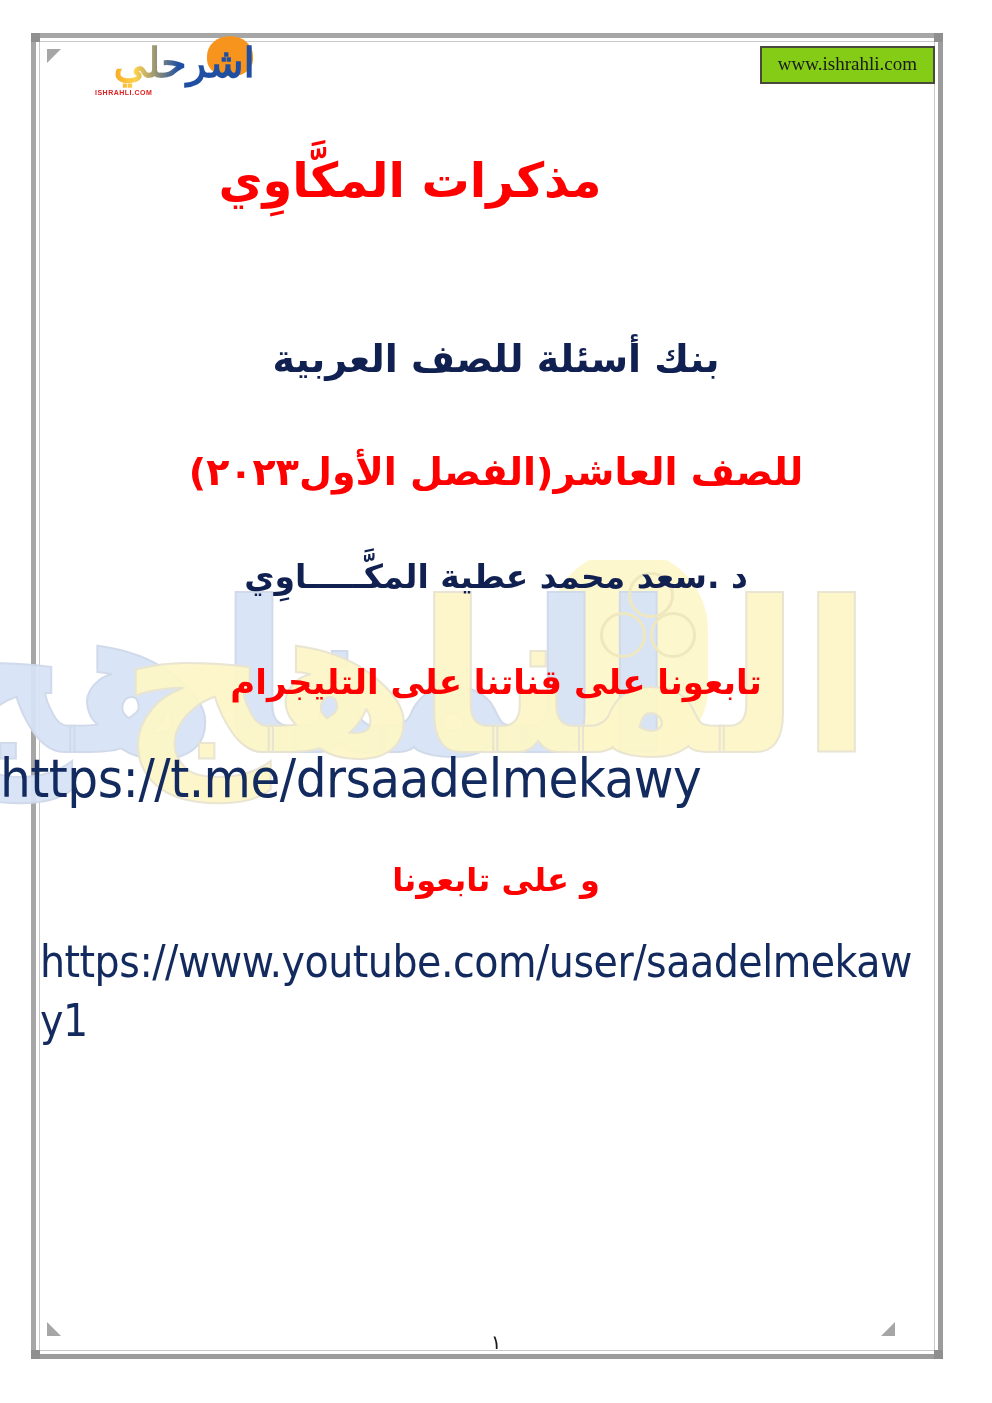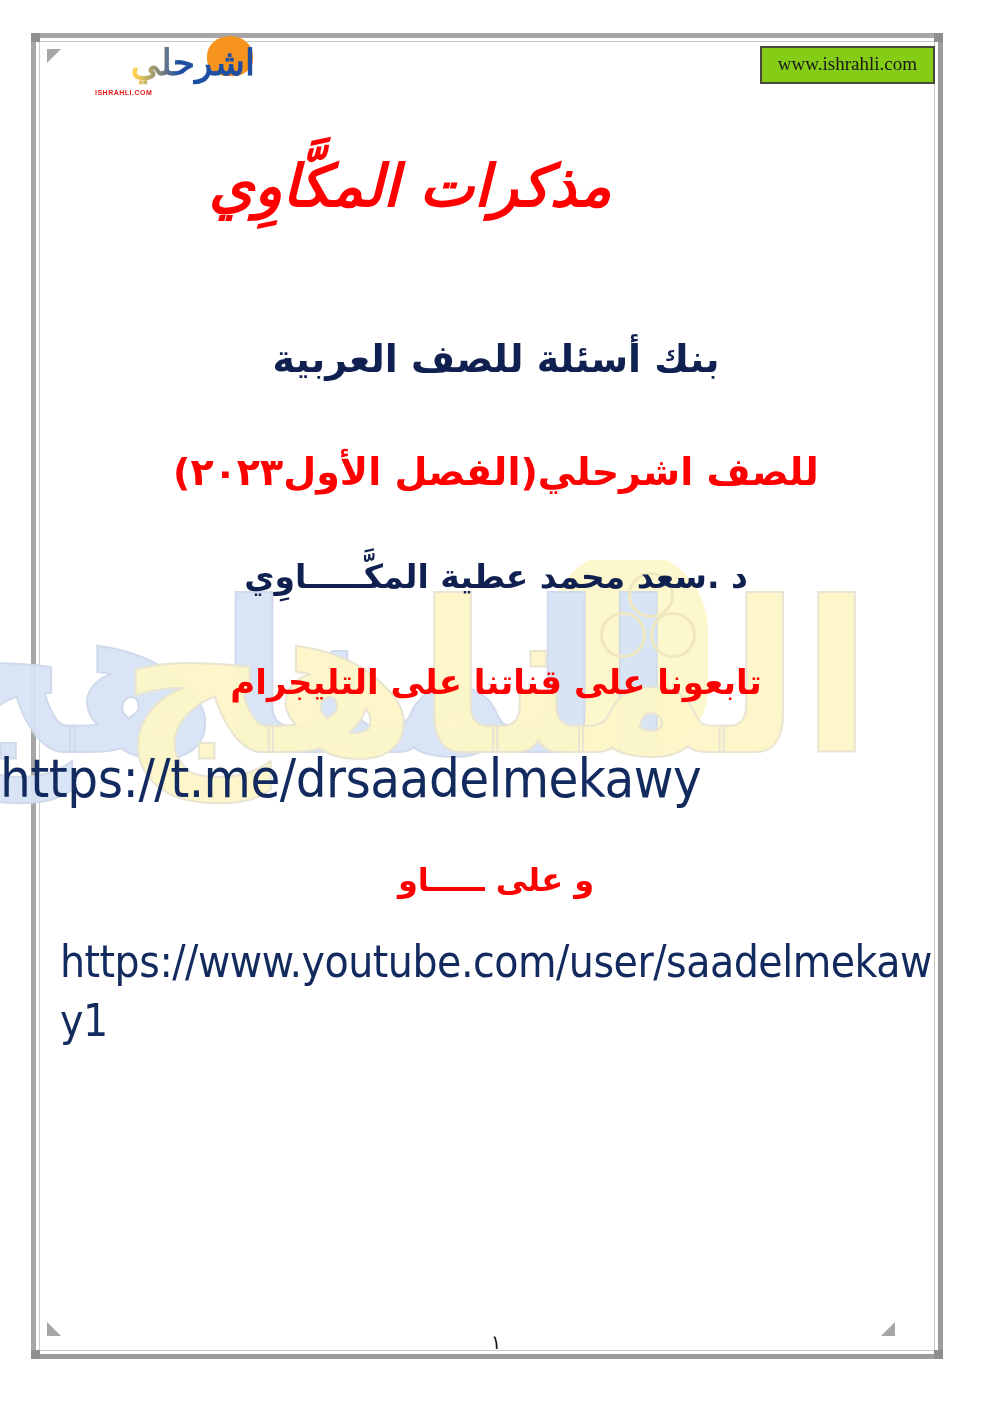--- a/index.html
+++ b/index.html
@@ -155,21 +155,21 @@
   }
   .brand-logo .logo-word {
     position: absolute;
     left: 0;
     top: 0;
     width: 200px;
     height: 62px;
     direction: rtl;
     text-align: right;
     font-family: Liberation Sans, sans-serif;
-    font-size: 36px;
+    font-size: 41px;
     font-weight: bold;
     letter-spacing: -2px;
     line-height: 58px;
     background: linear-gradient(90deg,#f7a41b 0%, #f7a41b 28%, #ffd24d 40%, #1f4fa3 62%, #1f4fa3 100%);
     -webkit-background-clip: text;
     background-clip: text;
     color: transparent;
     text-shadow: 0 0 0 transparent;
   }
   .brand-logo .logo-dot {
@@ -208,25 +208,24 @@
 
   
   .title-main {
     position: absolute;
     left: 0;
     top: 150px;
     width: 820px;
     text-align: center;
     direction: rtl;
     font-family: "DejaVu Sans", sans-serif;
-    font-size: 58px;
+    font-size: 48px;
     font-weight: bold;
     color: #ff0000;
     line-height: 1.25;
-    font-style: italic;
   }
 
   .line-block {
     position: absolute;
     left: 0;
     width: 992px;
     text-align: center;
     direction: rtl;
     font-family: "DejaVu Sans", sans-serif;
     font-weight: bold;
@@ -250,21 +249,21 @@
   }
   .url-telegram {
     top: 748px;
     font-size: 54px;
     line-height: 1.15;
   }
   .url-youtube {
     top: 932px;
     font-size: 44px;
     line-height: 1.35;
-    padding: 0 60px;
+    padding: 0 40px;
     width: 872px;
     word-break: break-all;
   }
 
   .page-number {
     position: absolute;
     left: 0;
     top: 1330px;
     width: 992px;
     text-align: center;
@@ -311,28 +310,28 @@
         <div class="logo-sub">ISHRAHLI.COM</div>
       </div>
 
       <div class="site-url-box">www.ishrahli.com</div>
     </div>
 
     <div class="title-main">مذكرات المكَّاوِي</div>
 
     <div class="line-block sub1">بنك أسئلة للصف العربية</div>
 
-    <div class="line-block sub2">للصف اشرحلي(الفصل الأول٢٠٢٣)</div>
+    <div class="line-block sub2">للصف العاشر(الفصل الأول٢٠٢٣)</div>
 
     <div class="line-block sub3">د .سعد محمد عطية المكَّـــــاوِي</div>
 
     <div class="line-block sub4">تابعونا على قناتنا على التليجرام</div>
 
     <div class="url-line url-telegram">https://t.me/drsaadelmekawy</div>
 
-    <div class="line-block sub5">و على ـــــاو</div>
+    <div class="line-block sub5">و على تابعونا</div>
 
     <div class="url-line url-youtube">https://www.youtube.com/user/saadelmekawy1</div>
 
     <div class="page-number">١</div>
 
   </div>
 </div>
 
 </body></html>

